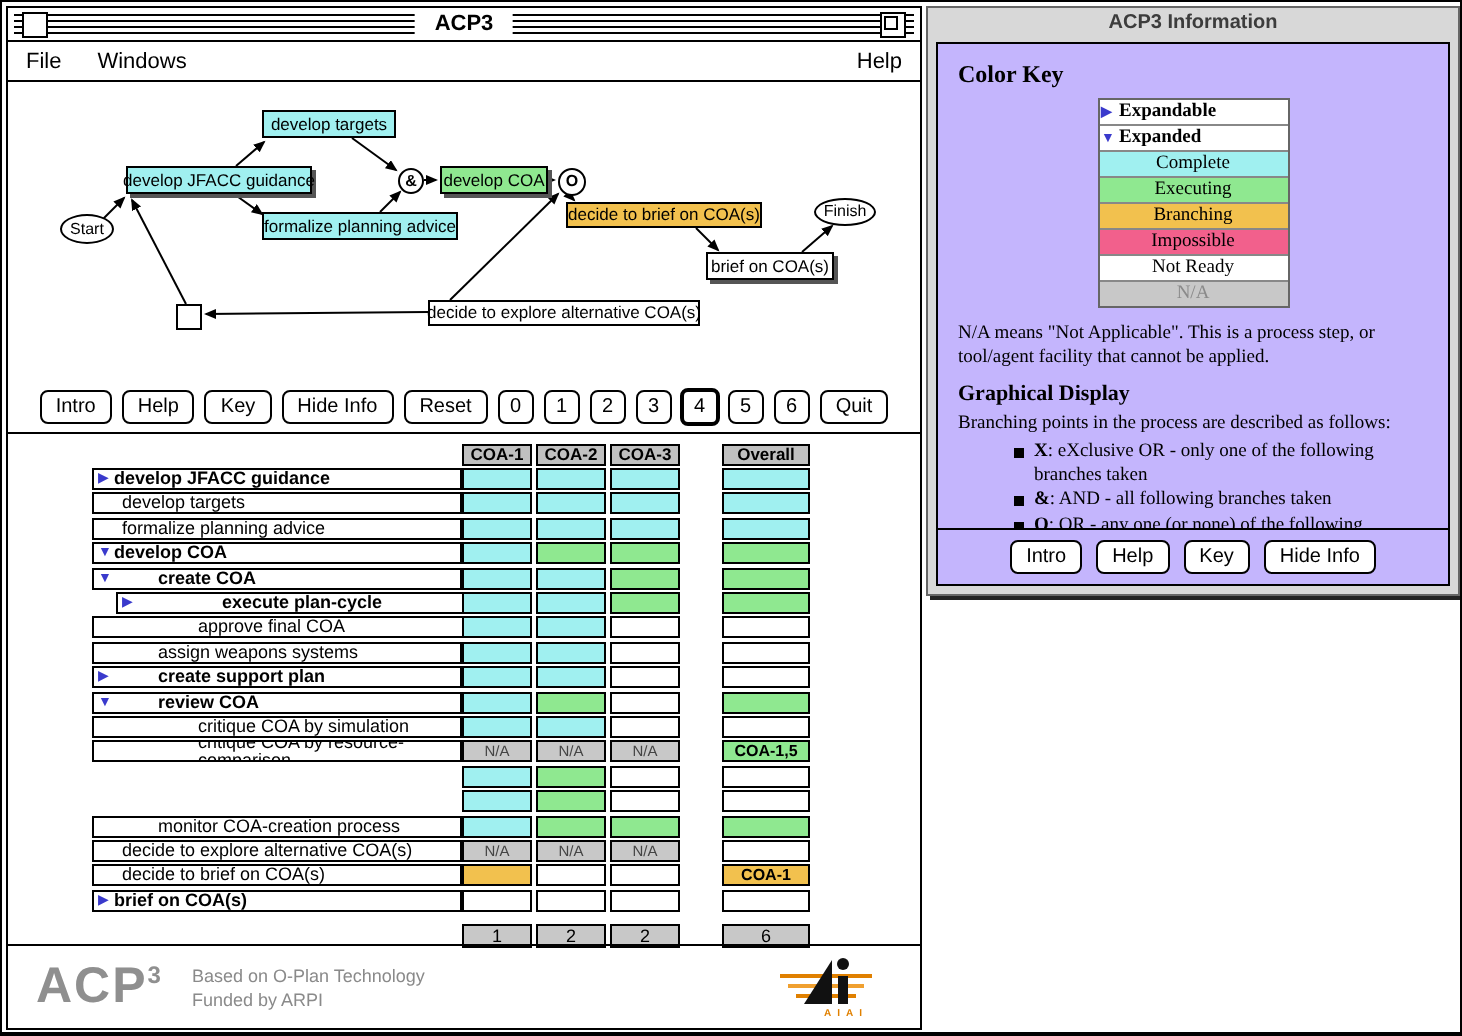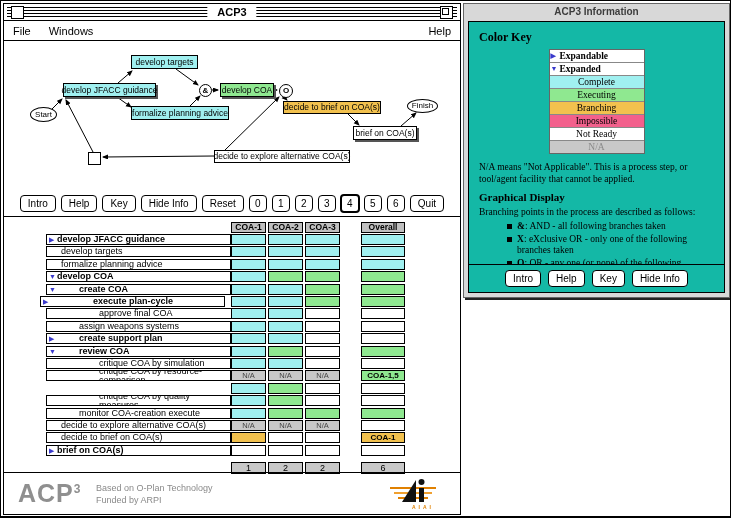--- a/index.html
+++ b/index.html
@@ -53,21 +53,21 @@
   .acp-logo sup{font-size:12px;}
   .footer-lines{position:absolute;left:92px;top:9px;font-size:9px;color:#8a8a8a;line-height:12px;}
   .aiai{position:absolute;right:24px;top:3px;width:46px;height:36px;}
   .aiai-label{position:absolute;right:26px;top:31px;font-size:5px;color:#e08000;letter-spacing:3px;font-weight:bold;}
 
   
   .info-window{position:absolute;left:462px;top:2px;width:265px;height:293px;background:#d8d8d8;
                border:1px solid #666;box-shadow:2px 2px 0 #222;}
   .info-titlebar{height:15px;display:flex;align-items:center;justify-content:center;
                  font-size:10px;font-weight:bold;color:#3c3c3c;}
-  .info-content{position:absolute;left:4px;right:4px;top:17px;bottom:4px;background:#14b8a6;border:1px solid #000;
+  .info-content{position:absolute;left:4px;right:4px;top:17px;bottom:4px;background:#c4b5fd;border:1px solid #000;
                 font-family:"Liberation Serif",serif;}
   .info-text{position:absolute;left:0;right:0;top:0;bottom:27px;border-bottom:1px solid #000;
              padding:6px 10px;box-sizing:border-box;overflow:hidden;}
   .ck-heading{font-size:12px;font-weight:bold;margin:2px 0 4px 0;}
   .keybox{width:94px;margin:2px auto 8px auto;border:1px solid #666;}
   .keyrow{height:12px;border-top:1px solid #888;font-size:9.5px;line-height:12px;text-align:center;position:relative;}
   .keyrow:first-child{border-top:none;}
   .keyrow.b{font-weight:bold;text-align:left;padding-left:10px;}
   .keyrow .ktri{position:absolute;left:1px;top:0;font-size:7px;color:#3a3acc;}
   .keyrow.muted{color:#8a8a8a;}
@@ -194,21 +194,21 @@
         <div class="tcell " style="left: 301px; top: 54.2px; width: 35px; height: 11px; background: rgb(143, 232, 144);"></div>
         <div class="tcell " style="left: 357px; top: 54.2px; width: 44px; height: 11px; background: rgb(143, 232, 144);"></div>
         <div class="tcell rlabel" style="left: 42px; top: 66.6px; width: 185px; height: 11px;">
           <span class="tri" style="color: rgb(58, 58, 204);">▼</span>
           <span style="padding-left: 32px; font-weight: bold;">create COA</span>
         </div>
         <div class="tcell " style="left: 227px; top: 66.6px; width: 35px; height: 11px; background: rgb(160, 240, 240);"></div>
         <div class="tcell " style="left: 264px; top: 66.6px; width: 35px; height: 11px; background: rgb(160, 240, 240);"></div>
         <div class="tcell " style="left: 301px; top: 66.6px; width: 35px; height: 11px; background: rgb(143, 232, 144);"></div>
         <div class="tcell " style="left: 357px; top: 66.6px; width: 44px; height: 11px; background: rgb(143, 232, 144);"></div>
-        <div class="tcell rlabel" style="left: 36px; top: 79px; width: 185px; height: 11px;">
+        <div class="tcell rlabel" style="left: 54px; top: 79px; width: 185px; height: 11px;">
           <span class="tri" style="color: rgb(58, 58, 204);">▶</span>
           <span style="padding-left: 52px; font-weight: bold;">execute plan-cycle</span>
         </div>
         <div class="tcell " style="left: 227px; top: 79px; width: 35px; height: 11px; background: rgb(160, 240, 240);"></div>
         <div class="tcell " style="left: 264px; top: 79px; width: 35px; height: 11px; background: rgb(160, 240, 240);"></div>
         <div class="tcell " style="left: 301px; top: 79px; width: 35px; height: 11px; background: rgb(143, 232, 144);"></div>
         <div class="tcell " style="left: 357px; top: 79px; width: 44px; height: 11px; background: rgb(143, 232, 144);"></div>
         <div class="tcell rlabel" style="left: 42px; top: 91.4px; width: 209px; height: 11px;">
           <span style="padding-left: 52px;">approve final COA</span>
         </div>
@@ -250,29 +250,26 @@
           <span style="padding-left: 52px;">critique COA by resource-comparison</span>
         </div>
         <div class="tcell natxt" style="left: 227px; top: 153.4px; width: 35px; height: 11px; background: rgb(200, 200, 200);">N/A</div>
         <div class="tcell natxt" style="left: 264px; top: 153.4px; width: 35px; height: 11px; background: rgb(200, 200, 200);">N/A</div>
         <div class="tcell natxt" style="left: 301px; top: 153.4px; width: 35px; height: 11px; background: rgb(200, 200, 200);">N/A</div>
         <div class="tcell ovtxt" style="left: 357px; top: 153.4px; width: 44px; height: 11px; background: rgb(143, 232, 144);">COA-1,5</div>
         <div class="tcell " style="left: 227px; top: 165.8px; width: 35px; height: 11px; background: rgb(160, 240, 240);"></div>
         <div class="tcell " style="left: 264px; top: 165.8px; width: 35px; height: 11px; background: rgb(143, 232, 144);"></div>
         <div class="tcell " style="left: 301px; top: 165.8px; width: 35px; height: 11px; background: rgb(255, 255, 255);"></div>
         <div class="tcell " style="left: 357px; top: 165.8px; width: 44px; height: 11px; background: rgb(255, 255, 255);"></div>
-        <div class="tcell rlabel" style="left: 42px; top: 178.2px; width: 185px; height: 11px;">
-          <span style="padding-left: 52px;">critique COA by quality measures</span>
-        </div>
         <div class="tcell " style="left: 227px; top: 178.2px; width: 35px; height: 11px; background: rgb(160, 240, 240);"></div>
         <div class="tcell " style="left: 264px; top: 178.2px; width: 35px; height: 11px; background: rgb(143, 232, 144);"></div>
         <div class="tcell " style="left: 301px; top: 178.2px; width: 35px; height: 11px; background: rgb(255, 255, 255);"></div>
         <div class="tcell " style="left: 357px; top: 178.2px; width: 44px; height: 11px; background: rgb(255, 255, 255);"></div>
         <div class="tcell rlabel" style="left: 42px; top: 190.6px; width: 185px; height: 11px;">
-          <span style="padding-left: 32px;">monitor COA-creation execute</span>
+          <span style="padding-left: 32px;">monitor COA-creation process</span>
         </div>
         <div class="tcell " style="left: 227px; top: 190.6px; width: 35px; height: 11px; background: rgb(160, 240, 240);"></div>
         <div class="tcell " style="left: 264px; top: 190.6px; width: 35px; height: 11px; background: rgb(143, 232, 144);"></div>
         <div class="tcell " style="left: 301px; top: 190.6px; width: 35px; height: 11px; background: rgb(143, 232, 144);"></div>
         <div class="tcell " style="left: 357px; top: 190.6px; width: 44px; height: 11px; background: rgb(143, 232, 144);"></div>
         <div class="tcell rlabel" style="left: 42px; top: 203px; width: 185px; height: 11px;">
           <span style="padding-left: 14px;">decide to explore alternative COA(s)</span>
         </div>
         <div class="tcell natxt" style="left: 227px; top: 203px; width: 35px; height: 11px; background: rgb(200, 200, 200);">N/A</div>
         <div class="tcell natxt" style="left: 264px; top: 203px; width: 35px; height: 11px; background: rgb(200, 200, 200);">N/A</div>
@@ -333,22 +330,22 @@
             <div class="keyrow" style="background: rgb(143, 232, 144);"><span>Executing</span></div>
             <div class="keyrow" style="background: rgb(242, 193, 78);"><span>Branching</span></div>
             <div class="keyrow" style="background: rgb(242, 96, 140);"><span>Impossible</span></div>
             <div class="keyrow" style="background: rgb(255, 255, 255);"><span>Not Ready</span></div>
             <div class="keyrow muted" style="background: rgb(200, 200, 200);"><span>N/A</span></div>
           </div>
         <div class="na-note">N/A means "Not Applicable".  This is a process step, or tool/agent facility that cannot be applied.</div>
         <div class="gd-heading">Graphical Display</div>
         <div class="branch-intro">Branching points in the process are described as follows:</div>
         <ul class="bullets">
+            <li><b>X</b>: eXclusive OR - only one of the following branches taken</li>
             <li><b>&amp;</b>: AND - all following branches taken</li>
-            <li><b>X</b>: eXclusive OR - only one of the following branches taken</li>
             <li><b>O</b>: OR - any one (or none) of the following branches taken.</li>
           </ul>
       </div>
       <div class="info-buttons">
           <div class="btn">Intro</div>
           <div class="btn">Help</div>
           <div class="btn">Key</div>
           <div class="btn">Hide Info</div>
         </div>
     </div>

